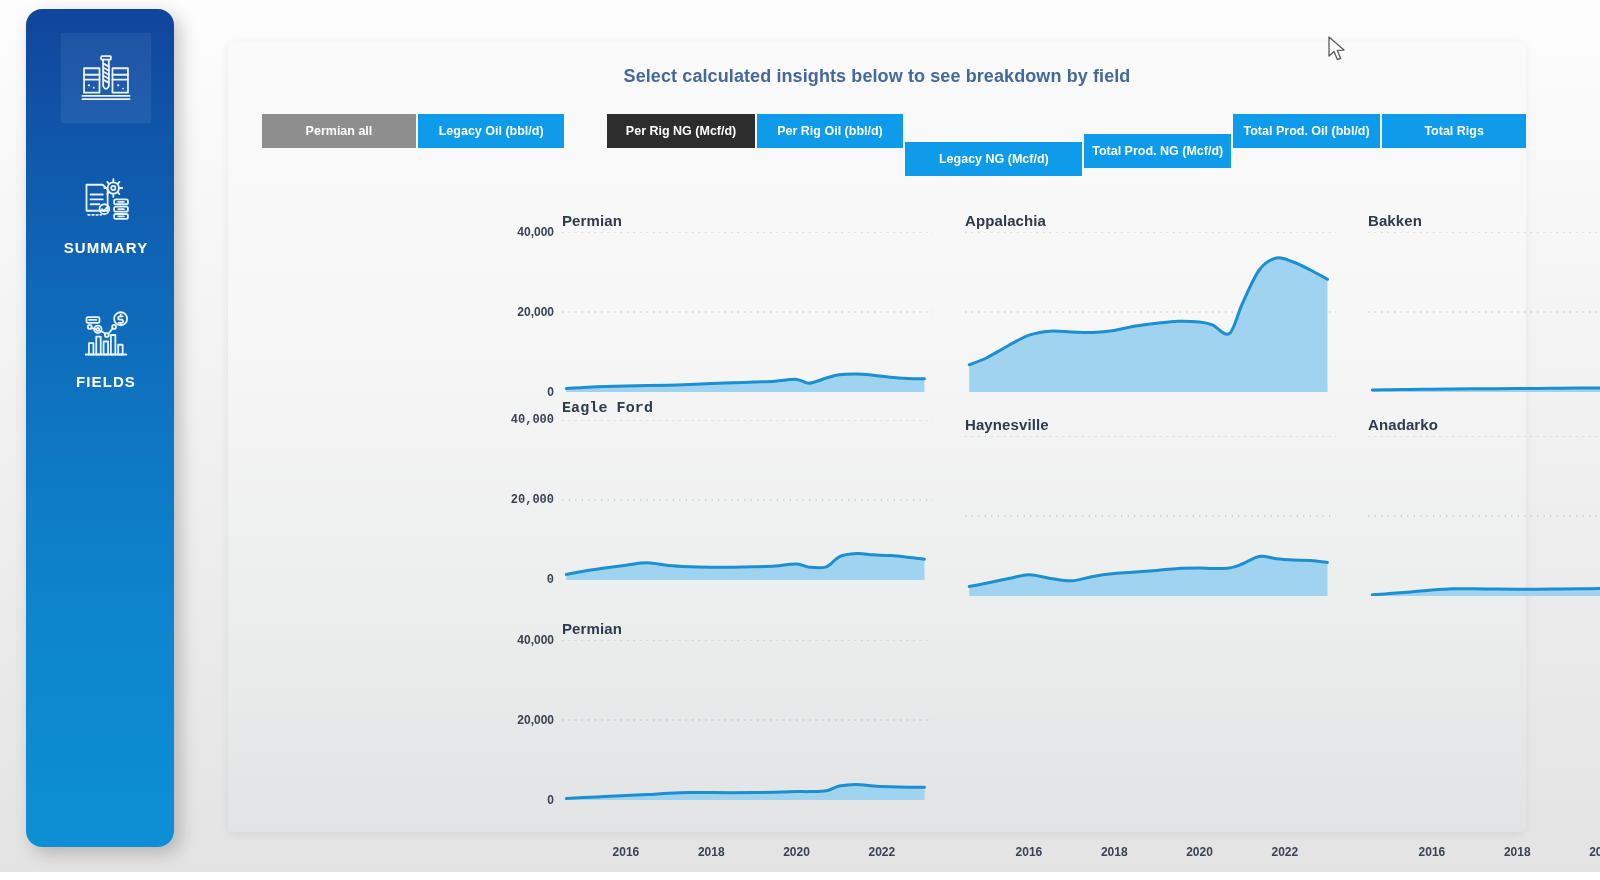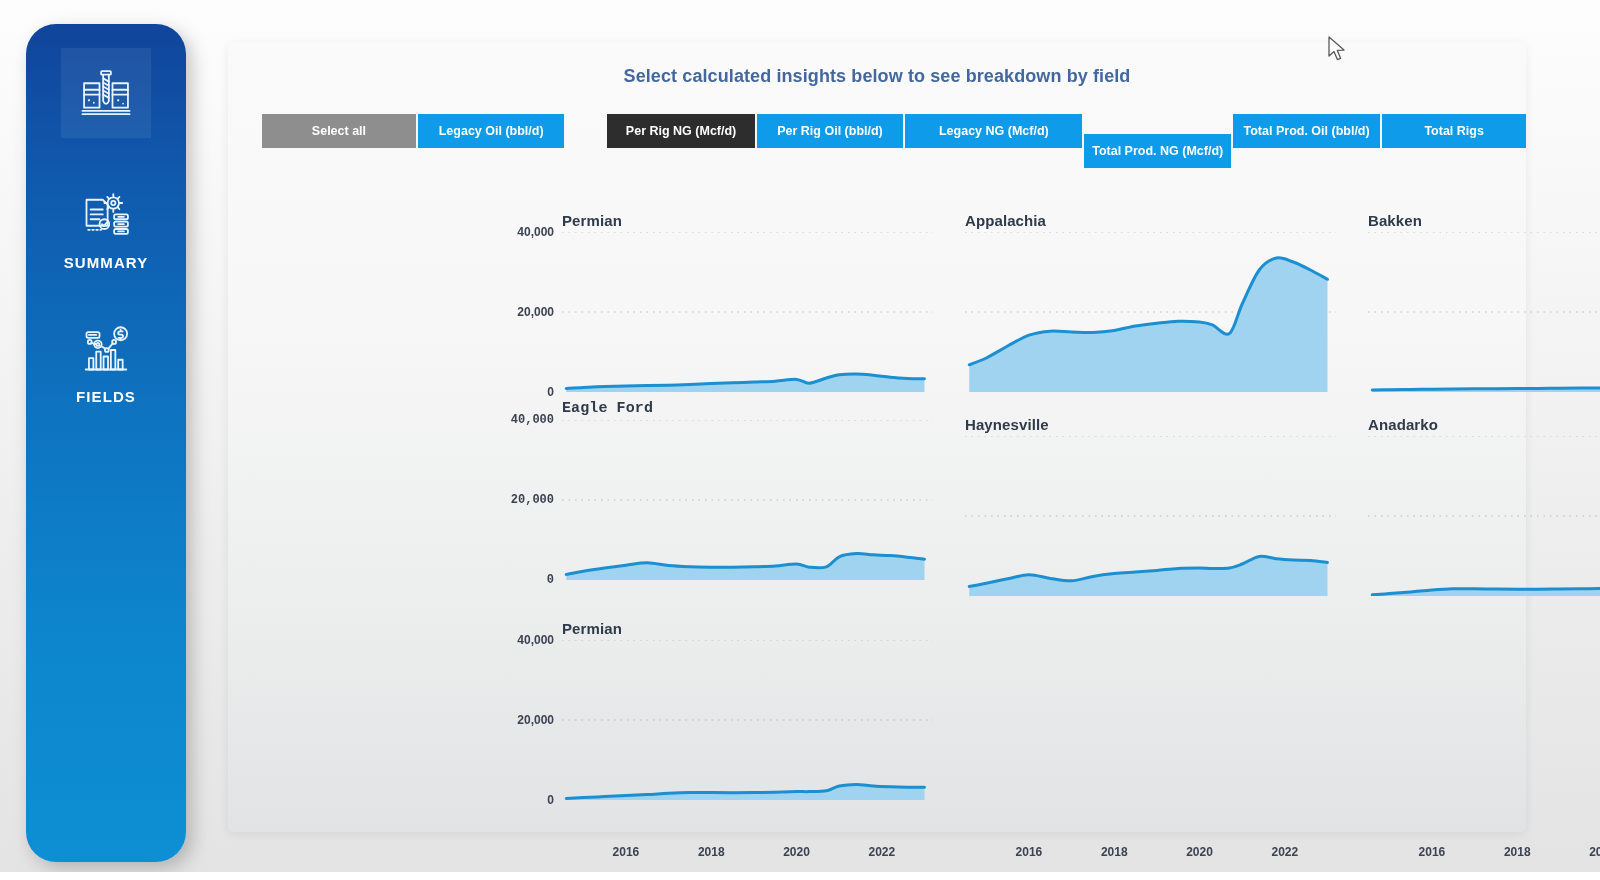--- a/index.html
+++ b/index.html
@@ -5,22 +5,22 @@
   html,body{margin:0;padding:0;}
   body{
     width:1600px;height:880px;overflow:hidden;
     font-family:"Liberation Sans", sans-serif;
     background:linear-gradient(180deg,#fdfdfd 0%,#f3f3f3 40%,#e3e3e3 100%);
   }
   .root{position:relative;width:1600px;height:880px;}
 
   
   .sidebar{
-    position:absolute;left:26px;top:24px;width:160px;height:838px;
-    border-radius:30px;
+    position:absolute;left:26px;top:9px;width:148px;height:838px;
+    border-radius:16px;
     background:linear-gradient(180deg,#10459b 0%,#1059ad 18%,#0e72bf 45%,#0d85cc 72%,#0d8fd4 100%);
     box-shadow:6px 6px 18px rgba(0,0,0,.22);
     overflow:hidden;
   }
   .logo-tile{
     position:absolute;left:35px;top:24px;width:90px;height:90px;
     background:rgba(255,255,255,.07);
     display:flex;align-items:center;justify-content:center;
   }
   .nav-item{
@@ -172,32 +172,32 @@
       <span class="nav-label">FIELDS</span>
     </div>
   </div>
 
   <div class="panel">
 
     <div class="panel-title">Select calculated insights below to see breakdown by field</div>
 
     <div class="tabs" id="tab-strip">
         <div class="tab selectall" style="width: 165px;">
-          <span>Select all</span>
+          <span>Permian all</span>
         </div>
         <div class="tab normal" style="width: 157px;">
           <span>Legacy Oil (bbl/d)</span>
         </div>
         <div class="tab active" style="width: 158px;">
           <span>Per Rig NG (Mcf/d)</span>
         </div>
         <div class="tab normal" style="width: 157px;">
           <span>Per Rig Oil (bbl/d)</span>
         </div>
-        <div class="tab normal" style="width: 190px;">
+        <div class="tab normal" style="width: 190px; margin-top: 28px;">
           <span>Legacy NG (Mcf/d)</span>
         </div>
         <div class="tab normal" style="width: 157px; margin-top: 20px;">
           <span>Total Prod. NG (Mcf/d)</span>
         </div>
         <div class="tab normal" style="width: 158px;">
           <span>Total Prod. Oil (bbl/d)</span>
         </div>
         <div class="tab normal" style="width: 154px;">
           <span>Total Rigs</span>

